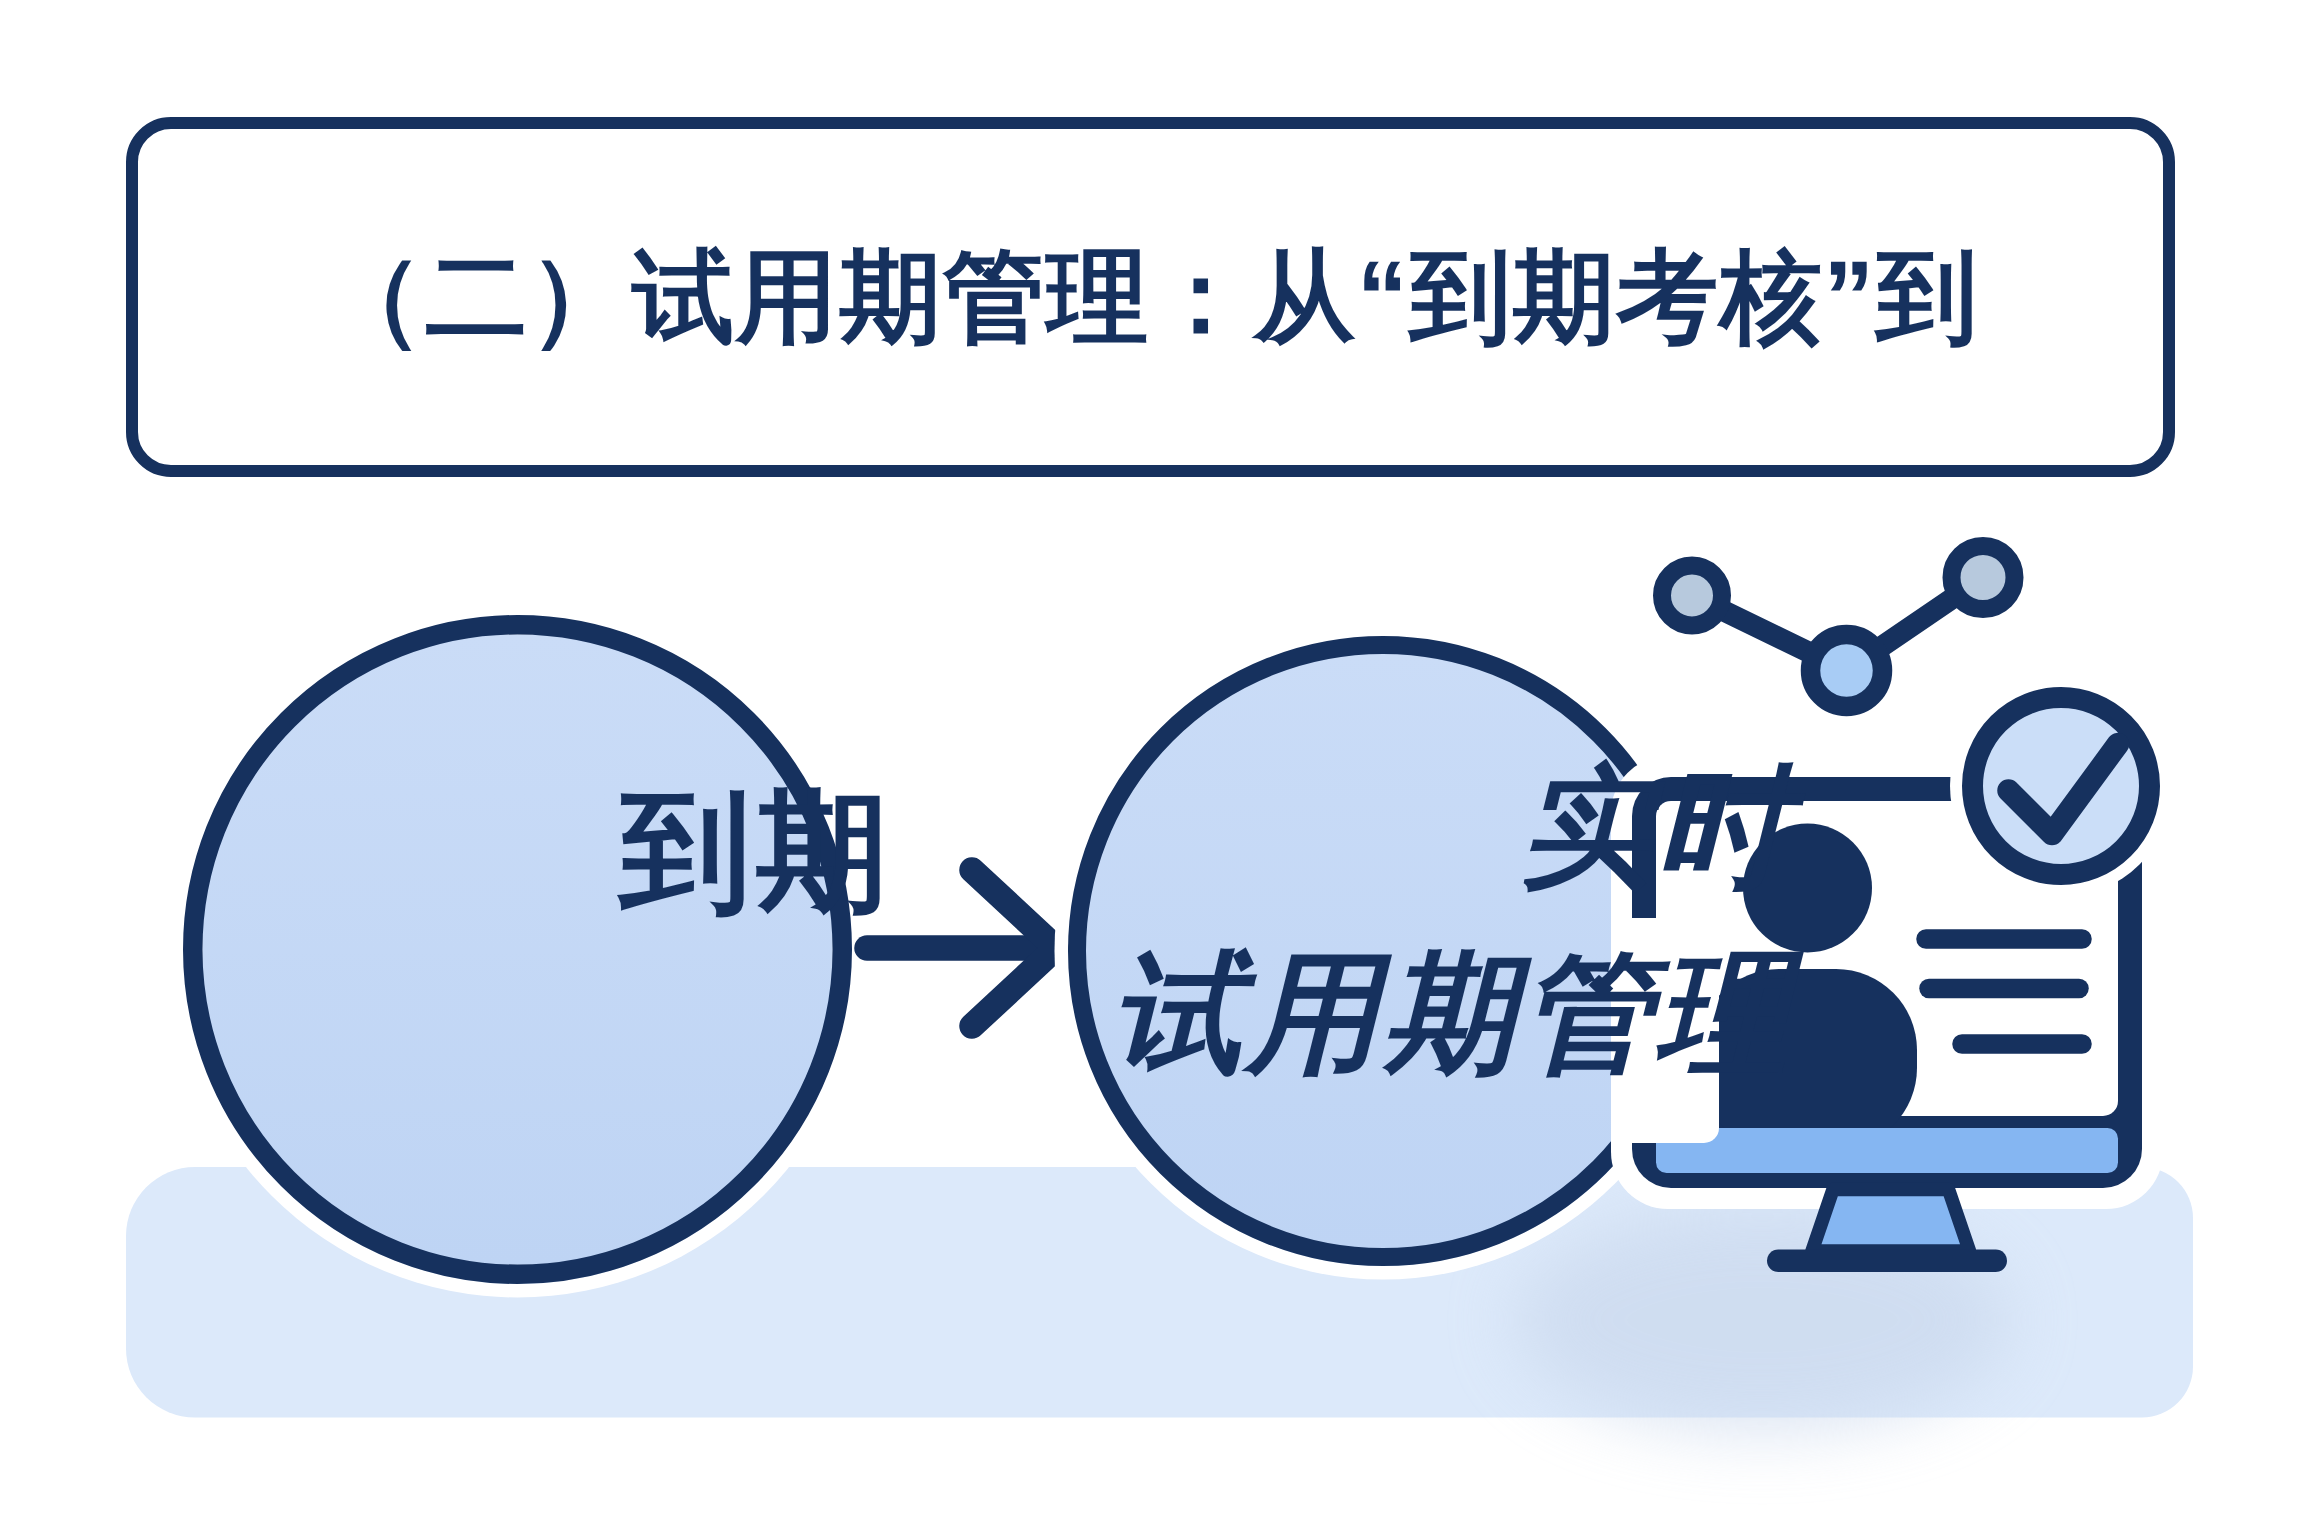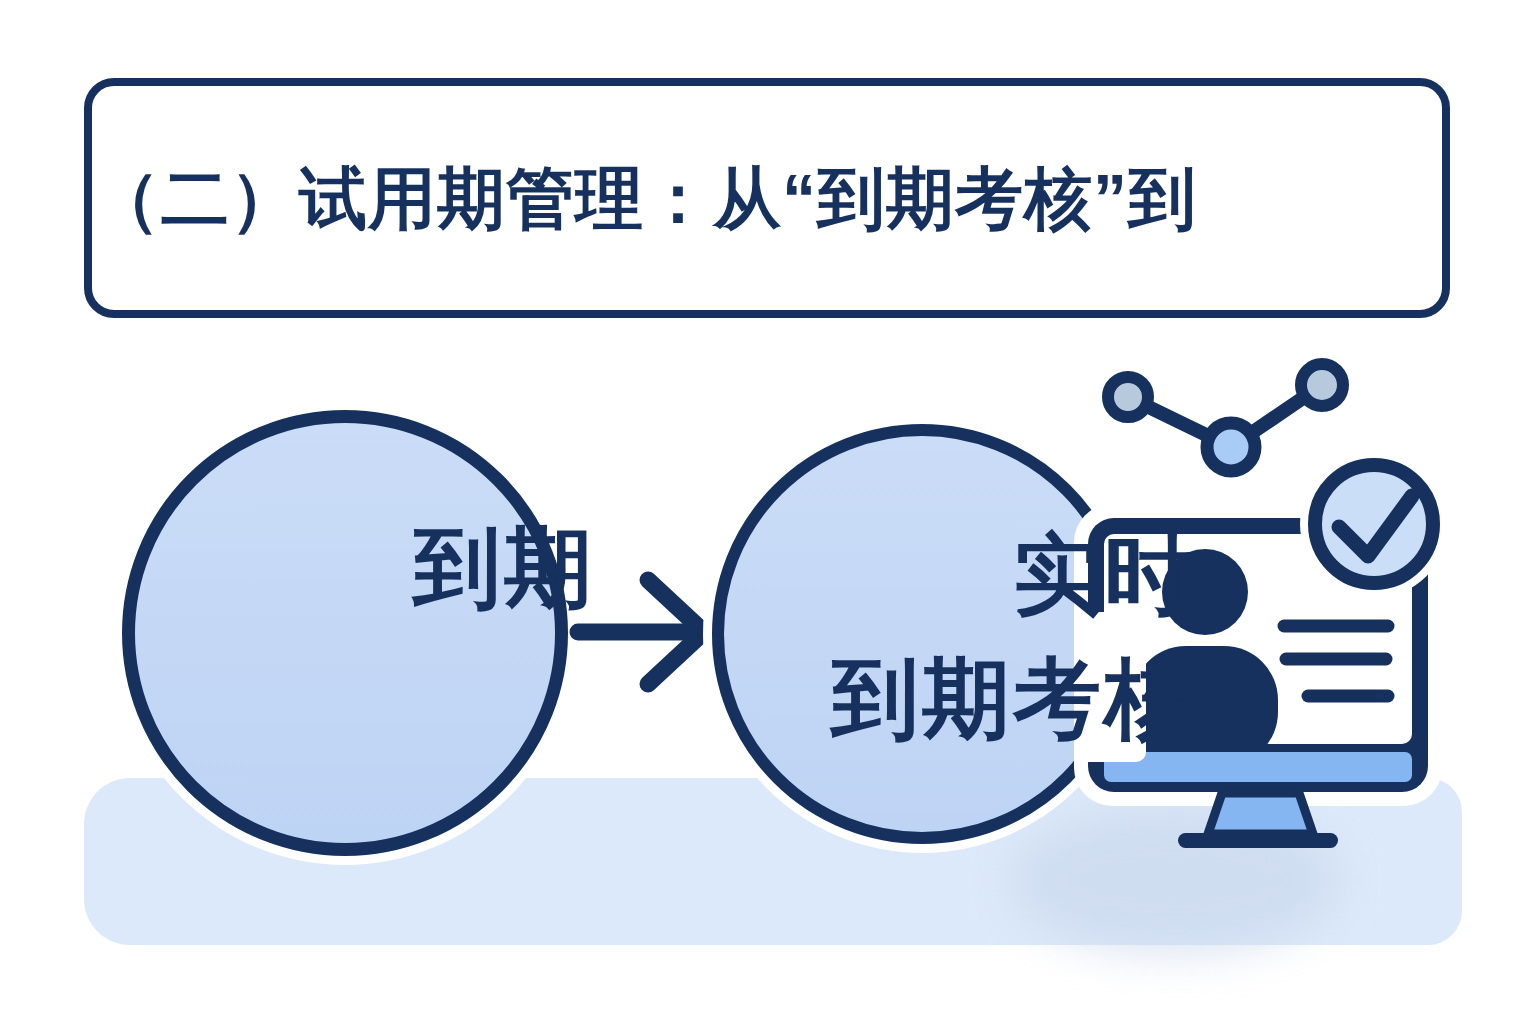--- a/index.html
+++ b/index.html
@@ -26,21 +26,21 @@
     position:absolute;left:1010px;top:805px;width:330px;height:150px;
     background:var(--shadow);border-radius:50%;
     filter:blur(22px);opacity:.65;z-index:2;
   }
   
   .title-box{
     position:absolute;left:84px;top:78px;width:1366px;height:240px;
     background:var(--paper);
     border:8px solid var(--navy);border-radius:30px;
     box-sizing:border-box;
-    display:flex;flex-direction:column;justify-content:center;
+    display:flex;flex-direction:column;align-items:center;justify-content:center;
     z-index:7;
   }
   .title-line{
     font-size:68px;font-weight:900;line-height:99px;letter-spacing:1px;
     white-space:nowrap;color:var(--navy);
   }
   
   .flow-circle{
     position:absolute;border-radius:50%;
     background:linear-gradient(180deg,var(--circle-fill-top),var(--circle-fill-bot));
@@ -49,21 +49,21 @@
     z-index:3;
   }
   .circle-left{left:122px;top:410px;width:446px;height:446px;}
   .circle-right{left:712px;top:424px;width:420px;height:420px;border-width:12px;}
   .circle-label{
     position:absolute;z-index:6;text-align:right;
     font-weight:900;font-size:88px;line-height:124px;letter-spacing:3px;
     color:var(--navy);white-space:nowrap;
   }
   .label-left{left:95px;top:506px;width:500px;}
-  .label-right{left:695px;top:513px;width:500px;}
+  .label-right{left:695px;top:490px;width:500px;font-style:italic;}
   
   .arrow-svg{position:absolute;left:555px;top:550px;z-index:3;}
   
   .illus-svg{position:absolute;left:1030px;top:330px;z-index:4;}
   
   .halo-patch{
     position:absolute;left:1078px;top:612px;width:68px;height:150px;
     background:var(--paper);z-index:5;border-radius:10px;
   }
 </style>
@@ -124,16 +124,16 @@
       <circle cx="1374" cy="524" r="74" fill="var(--paper)"></circle>
       <circle cx="1374" cy="524" r="59" fill="var(--check-fill)" stroke="var(--navy)" stroke-width="14"></circle>
       <path d="M1339 527 L1368 556 L1412 496" fill="none" stroke="var(--navy)" stroke-width="15" stroke-linecap="round" stroke-linejoin="round"></path>
     </g>
   </svg>
 
   <div class="halo-patch"></div>
 
   <div class="circle-label label-right">
     <div>实时</div>
-    <div>到期考核</div>
+    <div>试用期管理</div>
   </div>
 
 </div>
 
 </body></html>

